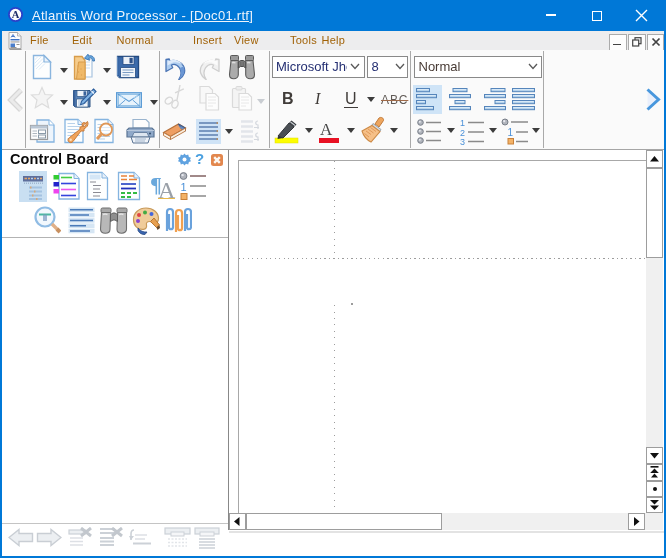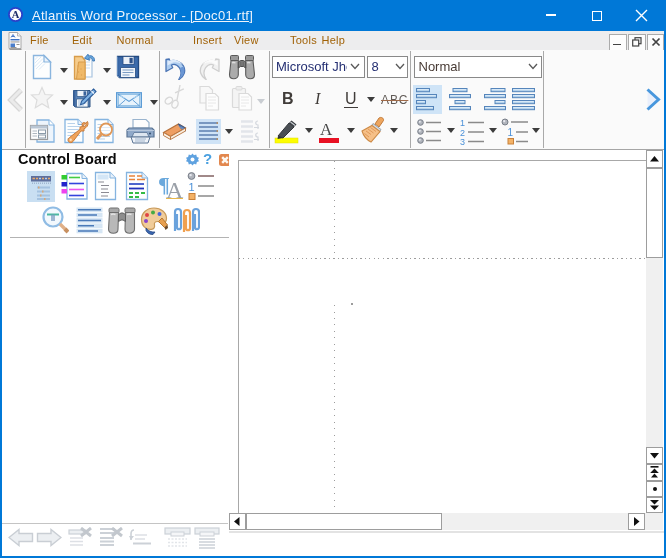--- a/index.html
+++ b/index.html
@@ -17,21 +17,21 @@
 .mi{position:absolute;top:3px;font-size:11px;letter-spacing:0.25px;color:#a16207;}
 .mdibtn{position:absolute;top:3px;width:15.5px;height:15.5px;background:#fdfdfd;border:1px solid #ababab;}
 
 #toolbar{position:absolute;top:50px;left:2px;width:662px;height:99px;background:#fafafa;border-bottom:1px solid #a5a5a5;}
 .sep{position:absolute;top:1px;width:1px;height:97px;background:#a9a9a9;}
 .dd{position:absolute;width:0;height:0;border-left:4px solid transparent;border-right:4px solid transparent;border-top:5.5px solid #3c3c3c;}
 .dding{border-top-color:#c9cdd2;}
 .combo{position:absolute;background:#fff;border:1px solid #898989;}
 .cbtext{position:absolute;top:3px;font-size:13px;white-space:nowrap;overflow:hidden;}
 
-#panel{position:absolute;top:150px;left:2px;width:226px;height:405px;background:#fff;margin-left:8px;}
+#panel{position:absolute;top:150px;left:2px;width:226px;height:405px;background:#fff;}
 #pbar{position:absolute;top:0;left:226px;width:1px;height:380px;background:#888;}
 #cbtitle{position:absolute;left:8px;top:0.5px;font-size:14.5px;font-weight:bold;color:#0a0a0a;letter-spacing:0.1px;}
 #noheading{position:absolute;left:10px;top:99px;font-size:13.5px;color:#8f9498;}
 
 #docarea{position:absolute;top:150px;left:229px;width:417px;height:363px;background:#fff;}
 #page{position:absolute;left:9px;top:9.5px;width:409px;height:354px;background:#fff;border-top:1px solid #a8a8a8;border-left:1px solid #a8a8a8;}
 
 #vscroll{position:absolute;top:150px;left:646px;width:17px;height:363px;background:#f0f0f0;}
 #hscroll{position:absolute;top:513px;left:229px;width:434px;height:17px;background:#f0f0f0;}
 .sbtn{position:absolute;background:#fff;border:1px solid #9d9d9d;box-sizing:border-box;}

